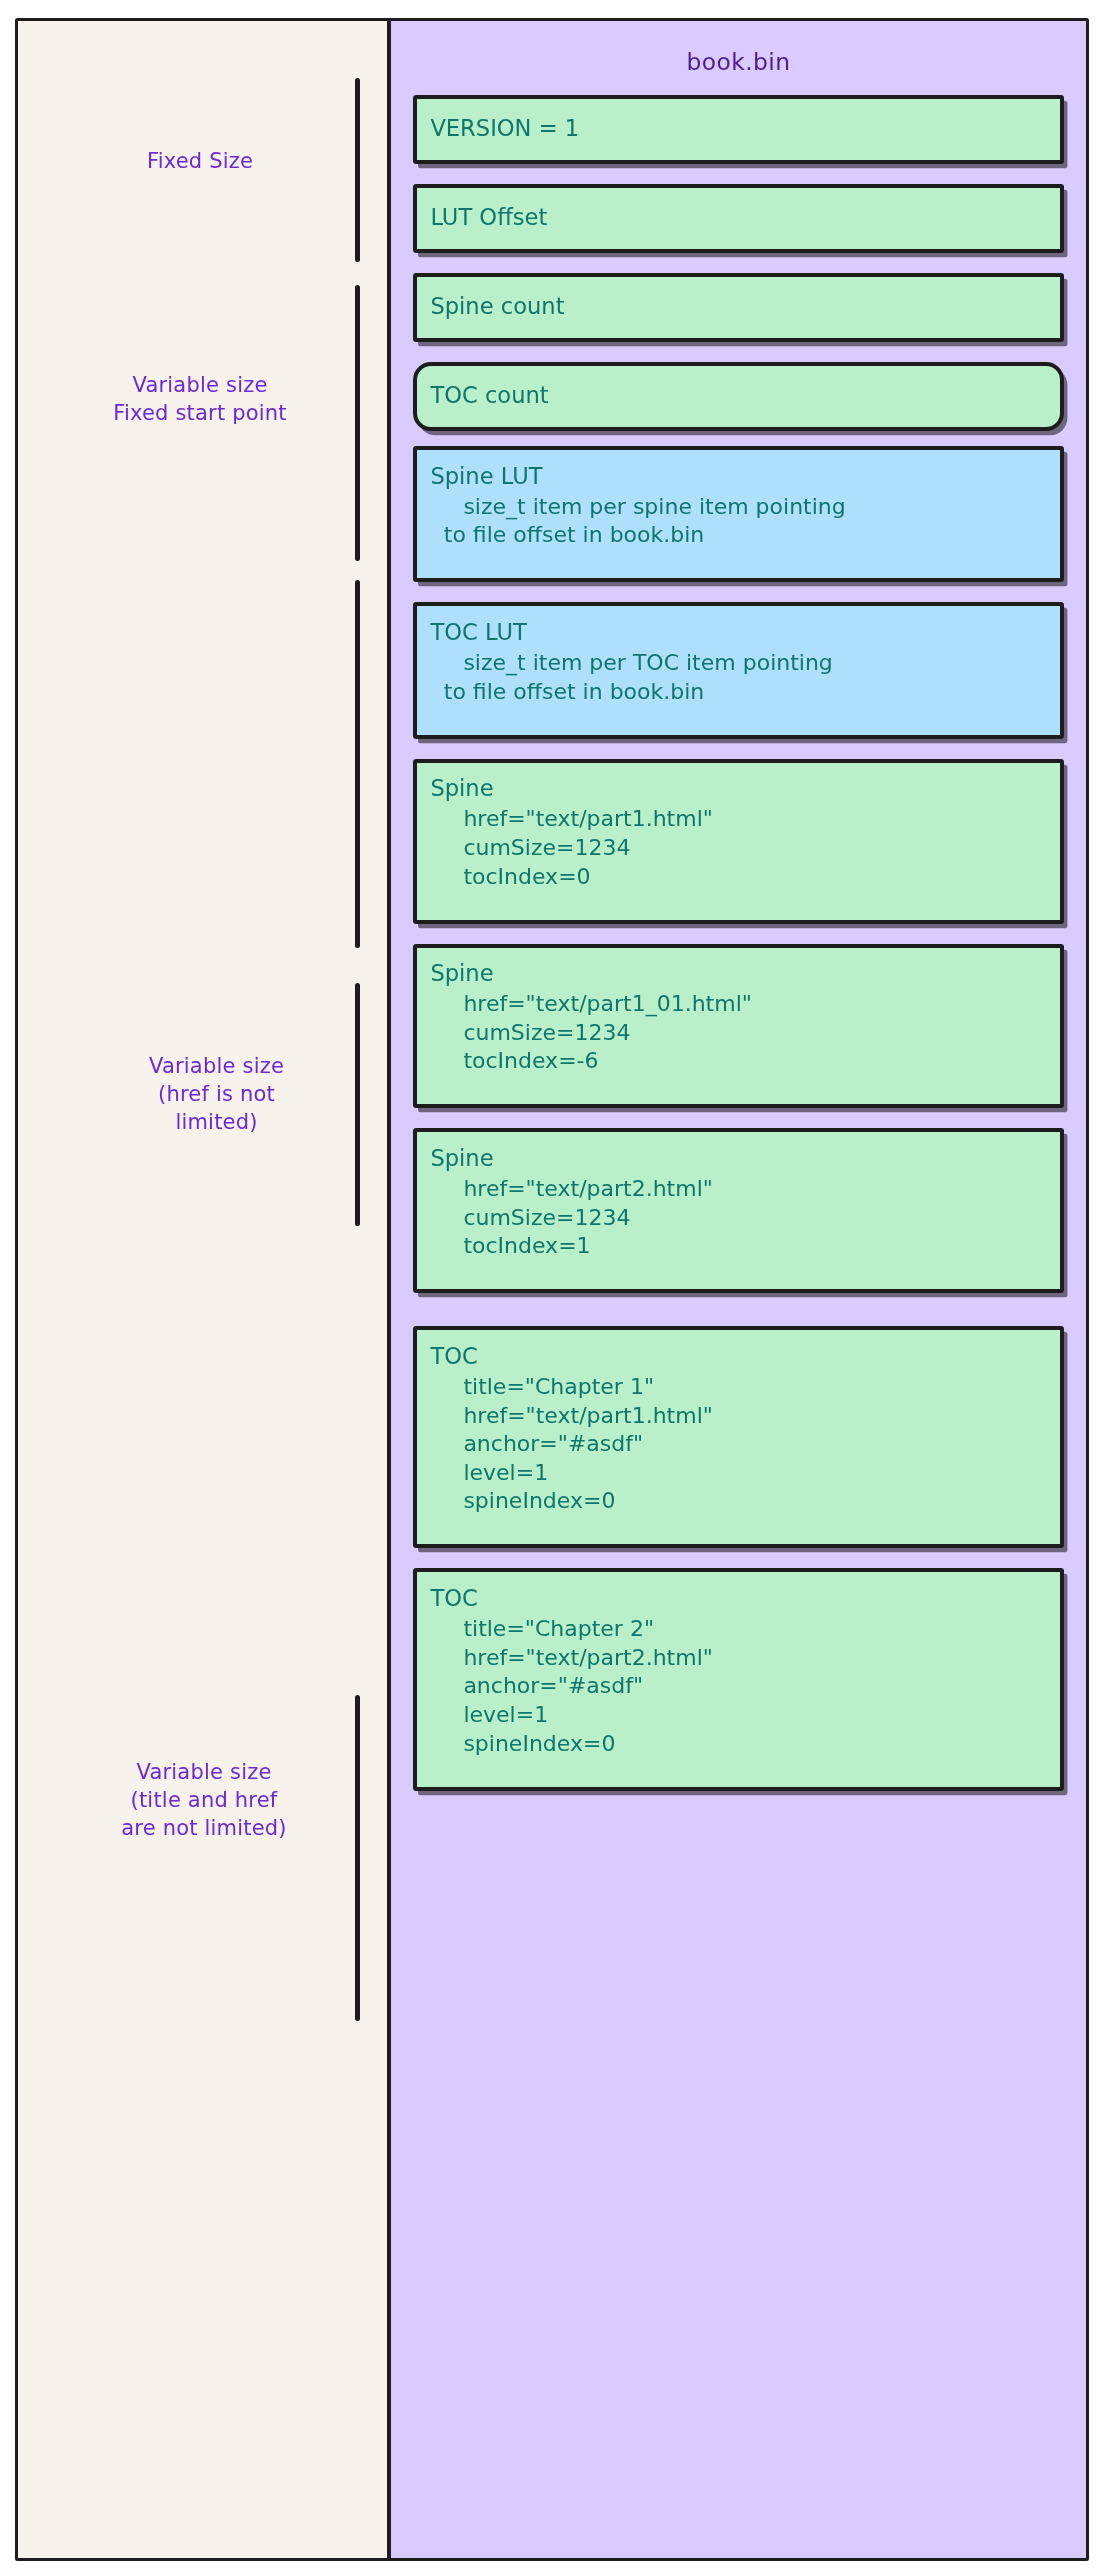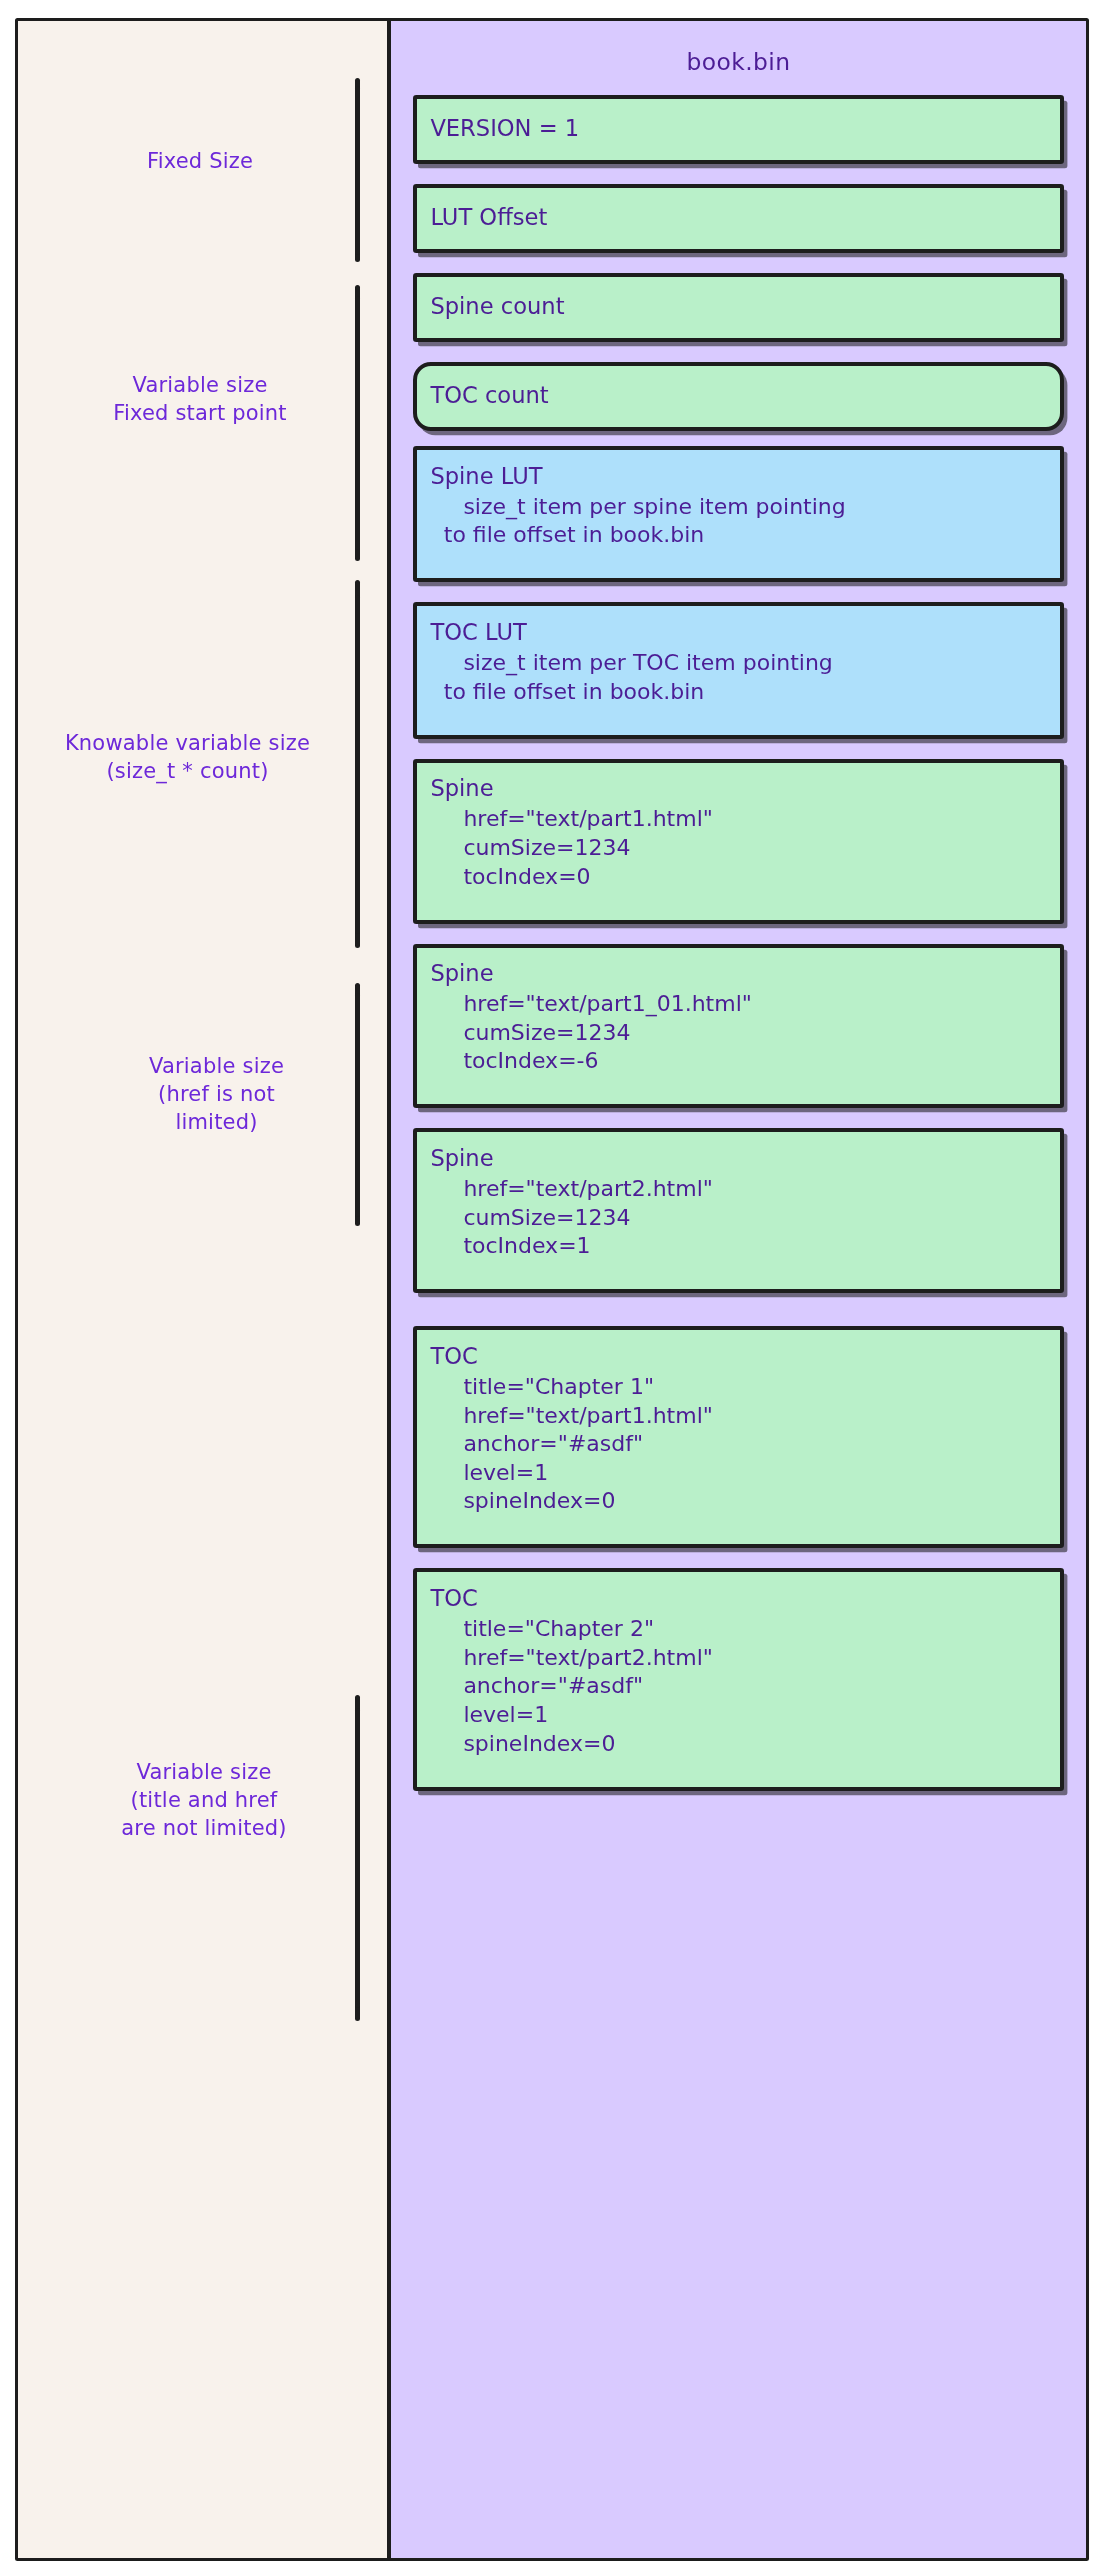--- a/index.html
+++ b/index.html
@@ -80,21 +80,21 @@
     letter-spacing: 0.4px;
   }
 
   .block {
     position: relative;
     border: 4.2px solid #1d1d1d;
     border-radius: 3.3px;
     margin-bottom: 20px;
     padding: 11.7px 13.4px 13.4px 13.4px;
     box-shadow: 4.2px 5px 0 -0.8px rgba(20,20,20,0.55);
-    color: #4c1d95;
+    color: #0f766e;
     font-size: 22px;
     line-height: 1.30;
   }
   .block.green  { background: #b9f0c9; }
   .block.yellow { background: #fdeca9; }
   .block.blue   { background: #aee0fb; }
 
   .block .hdr {
     display: block;
     font-size: 22.6px;
@@ -130,24 +130,20 @@
 
     <div class="ann" style="top:127px;">
       <div>Fixed Size</div>
     </div>
 
     <div class="ann" style="top:351px;">
       <div>Variable size</div>
       <div>Fixed start point</div>
     </div>
 
-    <div class="ann" style="top:709px; width:301px;">
-      <div>Knowable variable size</div>
-      <div>(size_t * count)</div>
-    </div>
 
     <div class="ann" style="top:1032px; width:243px;">
       <div>Variable size</div>
       <div>(href is not</div>
       <div>limited)</div>
     </div>
 
     <div class="ann" style="top:1738px; width:268px;">
       <div>Variable size</div>
       <div>(title and href</div>

